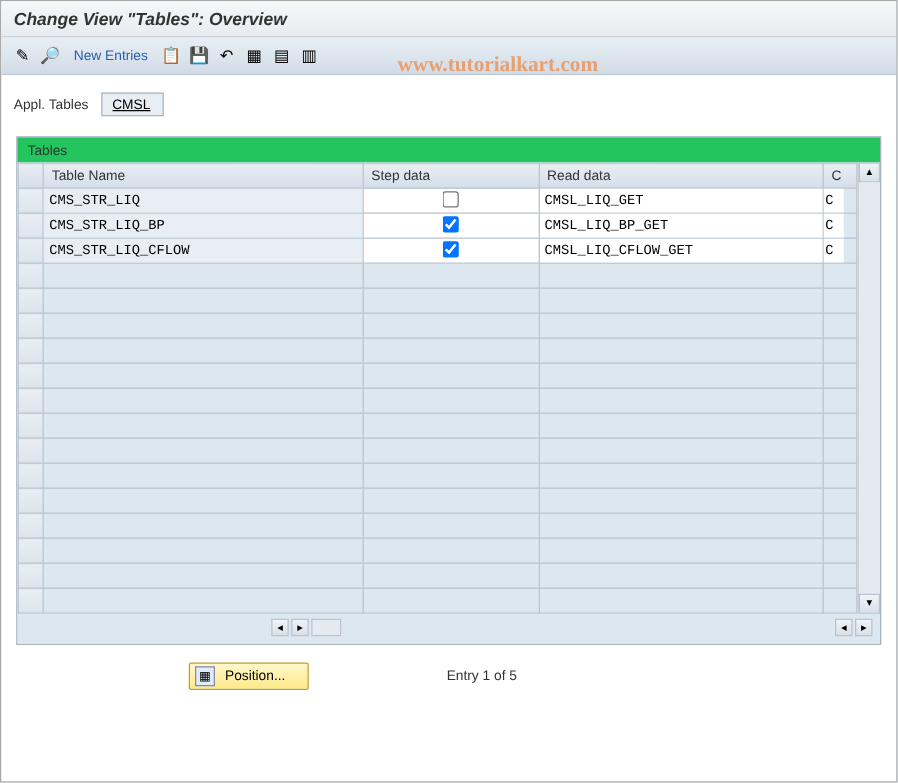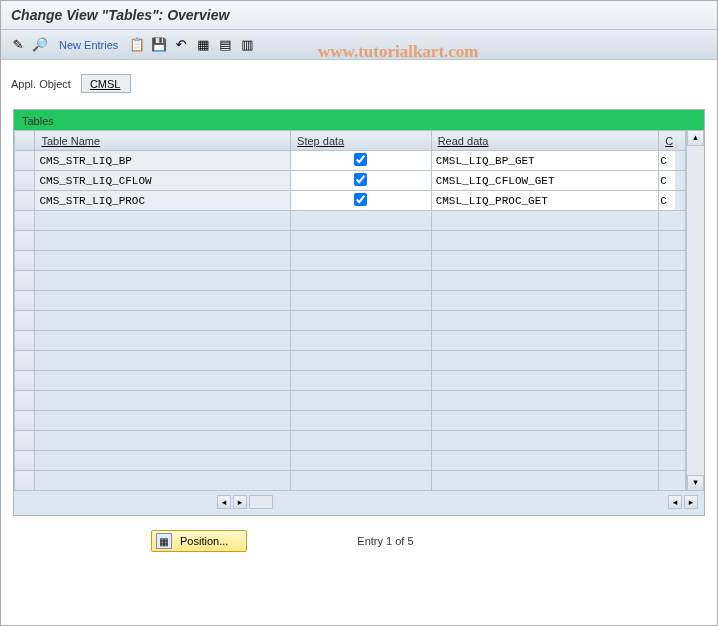--- a/index.html
+++ b/index.html
@@ -87,21 +87,20 @@
       position: relative;
     }
     .grid-table-area {
       flex: 1;
       background: #dde7ef;
       overflow: hidden;
     }
     table.grid {
       border-collapse: collapse;
       width: 100%;
-      text-decoration: underline;
     }
     table.grid th {
       background: linear-gradient(#e9eef3,#d4deea);
       border: 1px solid #b8c4cf;
       text-align: left;
       font-weight: normal;
       padding: 3px 6px;
       height: 20px;
       color: #333;
     }
@@ -195,58 +194,58 @@
   <span class="tb-icon">💾</span>
   <span class="tb-icon">↶</span>
   <span class="tb-icon">▦</span>
   <span class="tb-icon">▤</span>
   <span class="tb-icon">▥</span>
 </div>
 
 <div class="watermark">www.tutorialkart.com</div>
 
 <div class="filter-row">
-  <span class="field-label">Appl. Object</span>
+  <span class="field-label">Appl. Tables</span>
   <input class="field-input" readonly="" value="CMSL" style="">
 </div>
 
 <div class="grid-wrap">
   <div class="grid-title">Tables</div>
   <div class="grid-body">
     <div class="grid-table-area">
       <table class="grid">
         <thead>
           <tr>
             <th class="col-sel" style="width:16px"></th>
             <th class="col-name">Table Name</th>
             <th class="col-step">Step data</th>
             <th class="col-read">Read data</th>
             <th class="col-c">C</th>
           </tr>
         </thead>
         <tbody id="grid-rows">
             <tr>
               <td class="sel"></td>
+              <td><input class="cell-input readonly" value="CMS_STR_LIQ" style=""></td>
+              <td class="chk"><input type="checkbox" style=""></td>
+              <td><input class="cell-input" value="CMSL_LIQ_GET" style=""></td>
+              <td><input class="cell-input" value="C" style="width: 16px; padding: 2px 1px;"></td>
+            </tr>
+            <tr>
+              <td class="sel"></td>
               <td><input class="cell-input readonly" value="CMS_STR_LIQ_BP" style=""></td>
               <td class="chk"><input type="checkbox" checked="" style=""></td>
               <td><input class="cell-input" value="CMSL_LIQ_BP_GET" style=""></td>
               <td><input class="cell-input" value="C" style="width: 16px; padding: 2px 1px;"></td>
             </tr>
             <tr>
               <td class="sel"></td>
               <td><input class="cell-input readonly" value="CMS_STR_LIQ_CFLOW" style=""></td>
               <td class="chk"><input type="checkbox" checked="" style=""></td>
               <td><input class="cell-input" value="CMSL_LIQ_CFLOW_GET" style=""></td>
-              <td><input class="cell-input" value="C" style="width: 16px; padding: 2px 1px;"></td>
-            </tr>
-            <tr>
-              <td class="sel"></td>
-              <td><input class="cell-input readonly" value="CMS_STR_LIQ_PROC" style=""></td>
-              <td class="chk"><input type="checkbox" checked="" style=""></td>
-              <td><input class="cell-input" value="CMSL_LIQ_PROC_GET" style=""></td>
               <td><input class="cell-input" value="C" style="width: 16px; padding: 2px 1px;"></td>
             </tr>
             <tr>
               <td class="sel"></td>
               <td></td>
               <td></td>
               <td></td>
               <td></td>
             </tr>
             <tr>

